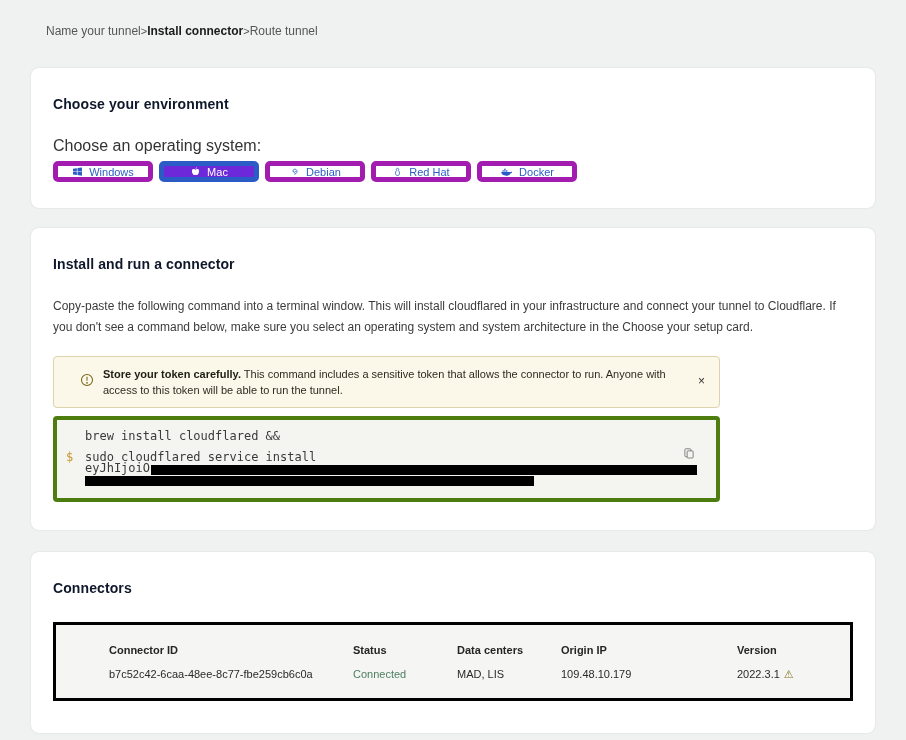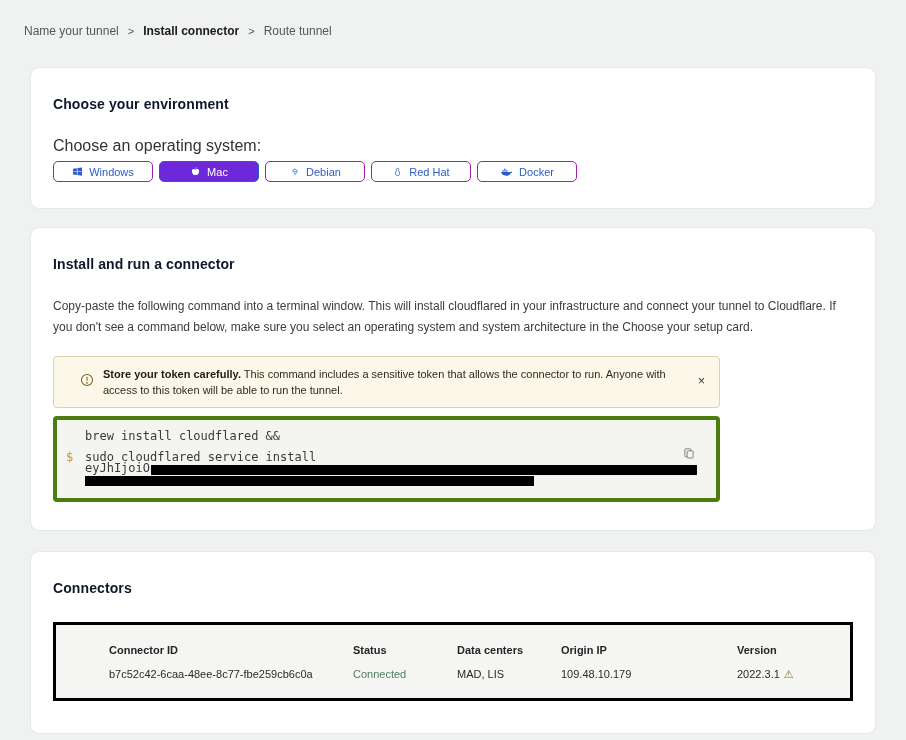--- a/index.html
+++ b/index.html
@@ -4,42 +4,42 @@
 <style>
   * { margin:0; padding:0; box-sizing:border-box; }
   html,body { width:906px; height:740px; }
   body {
     background:#f0f1f1;
     font-family:"Liberation Sans", sans-serif;
     color:#202020;
     overflow:hidden;
   }
   
-  .breadcrumb { padding:24px 0 0 24px; font-size:12px; color:#565656; display:flex; align-items:center; gap:9px; }
+  .breadcrumb { padding:24px 0 0 46px; font-size:12px; color:#565656; display:flex; align-items:center; gap:0; }
   .crumb { cursor:default; }
   .crumb.active { font-weight:bold; color:#1b1b1b; }
   .crumb-sep { color:#565656; font-size:11px; }
 
   
   .card {
     background:#ffffff; border-radius:8px; margin:0 31px;
     box-shadow:0 0 2px rgba(0,0,0,0.12);
     padding:28px 22px 26px 22px;
   }
   .card-title { font-size:14px; font-weight:bold; color:#0f172a; letter-spacing:.1px; }
   #env-card { margin-top:30px; }
   #install-card { margin-top:20px; padding-bottom:28px; }
   #connectors-card { margin-top:22px; padding-bottom:32px; }
 
   
   .os-label { margin-top:25px; font-size:16px; color:#333; }
   .os-row { margin-top:6px; display:flex; gap:6px; }
   .os-btn {
     width:100px; height:21px; display:flex; align-items:center; justify-content:center; gap:6px;
-    border:1px solid #a21caf; border-radius:5px; background:#fff; color:#2b5cc5;
+    border:5px solid #a21caf; border-radius:5px; background:#fff; color:#2b5cc5;
     font-size:11px; font-family:"Liberation Sans",sans-serif; cursor:pointer;
   }
   .os-btn.selected { background:#6d28d9; color:#fff; border-color:#2b5cc5; }
   .os-btn svg { display:block; }
 
   
   .description { margin-top:24px; font-size:12px; line-height:21px; color:#3c3c3c; max-width:800px; }
 
   .warning-banner {
     margin-top:18px; width:667px; background:#fbf7e9; border:1px solid #dcd2ab; border-radius:4px;

